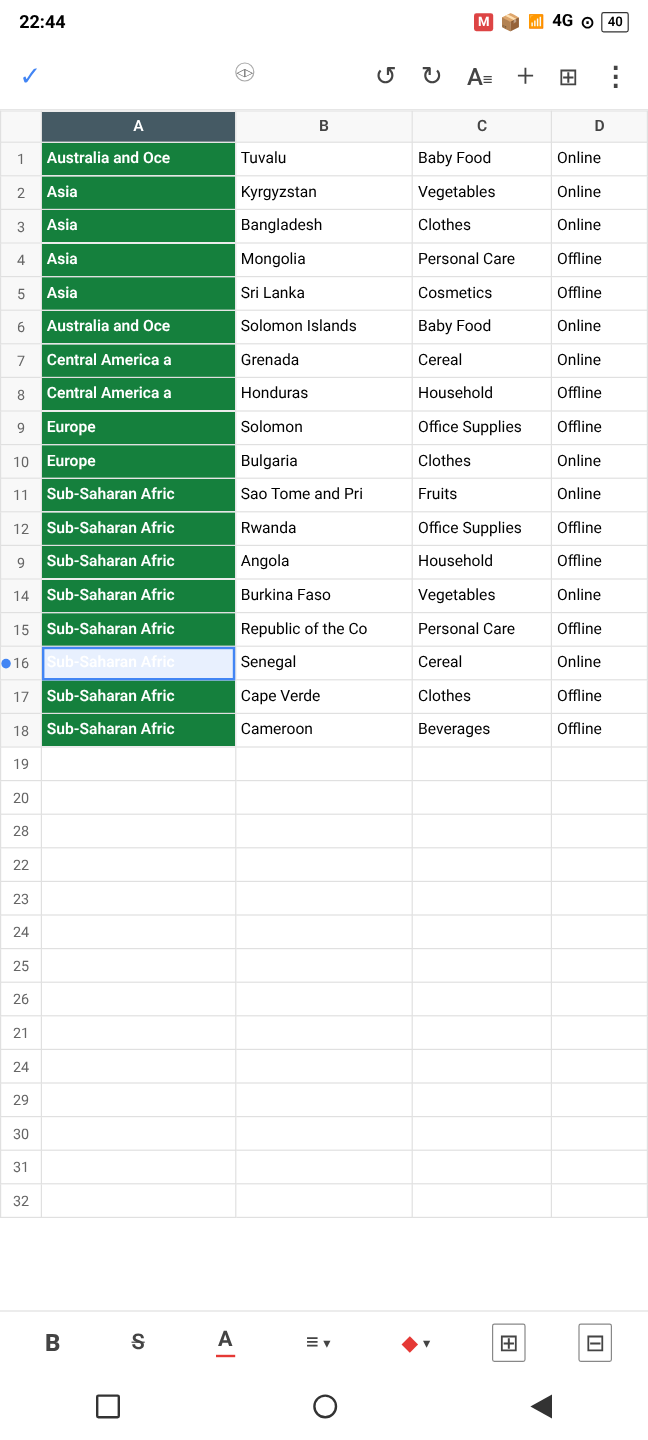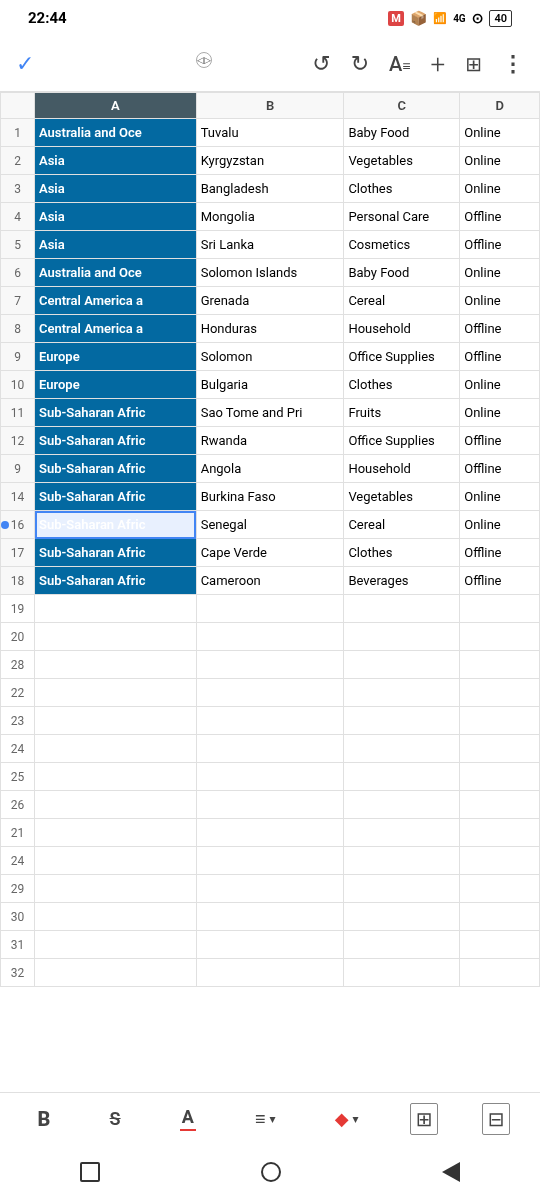--- a/index.html
+++ b/index.html
@@ -12,21 +12,21 @@
       position: relative;
     }
 
     
     .status-bar {
       height: 36px;
       background: #fff;
       display: flex;
       align-items: center;
       justify-content: space-between;
-      padding: 0 28px;
+      padding: 0 16px;
       font-size: 14px;
       font-weight: 600;
     }
     .status-time { font-size: 15px; font-weight: 700; }
     .status-icons { display: flex; align-items: center; gap: 6px; font-size: 12px; }
 
     
     .toolbar {
       height: 56px;
       background: #fff;
@@ -70,21 +70,21 @@
     
     .col-header {
       background: #f8f8f8;
       text-align: center;
       color: #444;
       font-weight: 600;
       font-size: 13px;
       height: 26px;
     }
     .col-a {
-      background: #0369a1;
+      background: #15803d;
       color: #fff;
       font-weight: 600;
     }
     .col-a-header {
       background: #455a64;
       color: #fff;
     }
     .col-A { width: 162px; max-width: 162px; }
     .col-B { width: 148px; max-width: 148px; }
     .col-C { width: 116px; max-width: 116px; }
@@ -190,21 +190,21 @@
   </style>
 </head>
 <body>
 
 <div class="status-bar">
   <span class="status-time">22:44</span>
   <div class="status-icons">
     <span style="background:#d44; color:#fff; border-radius:2px; font-size:11px; padding:1px 3px; font-weight:700;">M</span>
     <span style="font-size:14px;">📦</span>
     <span style="font-size:11px; font-weight:600;">📶</span>
-    <span style="font-size:10px; font-weight:700;">4G</span>
+    <span style="font-size:14px; font-weight:700;">4G</span>
     <span style="font-size:14px;">⊙</span>
     <span style="border:1.5px solid #333; border-radius:2px; padding:1px 4px; font-size:11px; font-weight:600;">40</span>
   </div>
 </div>
 
 <div class="toolbar">
   <div class="toolbar-left">
     <span class="checkmark">✓</span>
   </div>
   <div class="toolbar-right">
@@ -321,20 +321,27 @@
           <td class="col-B">Angola</td>
           <td class="col-C">Household</td>
           <td class="col-D">Offline</td>
         </tr>
         <tr>
           <td class="row-num">14</td>
           <td class="col-A col-a">Sub-Saharan Afric</td>
           <td class="col-B">Burkina Faso</td>
           <td class="col-C">Vegetables</td>
           <td class="col-D">Online</td>
+        </tr>
+        <tr>
+          <td class="row-num">15</td>
+          <td class="col-A col-a">Sub-Saharan Afric</td>
+          <td class="col-B">Republic of the Co</td>
+          <td class="col-C">Personal Care</td>
+          <td class="col-D">Offline</td>
         </tr>
         <tr>
           <td class="row-num row-dot" style="position: relative;">16</td>
           <td class="col-A col-a selected-cell">Sub-Saharan Afric</td>
           <td class="col-B">Senegal</td>
           <td class="col-C">Cereal</td>
           <td class="col-D">Online</td>
         </tr>
         <tr>
           <td class="row-num">17</td>

